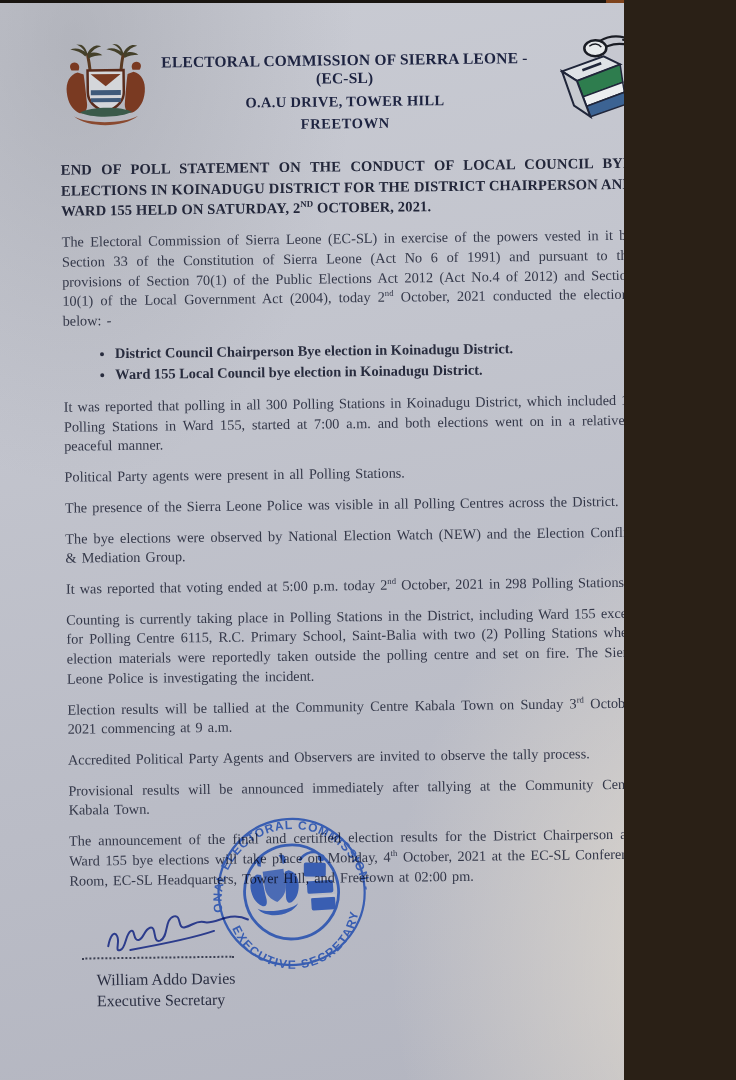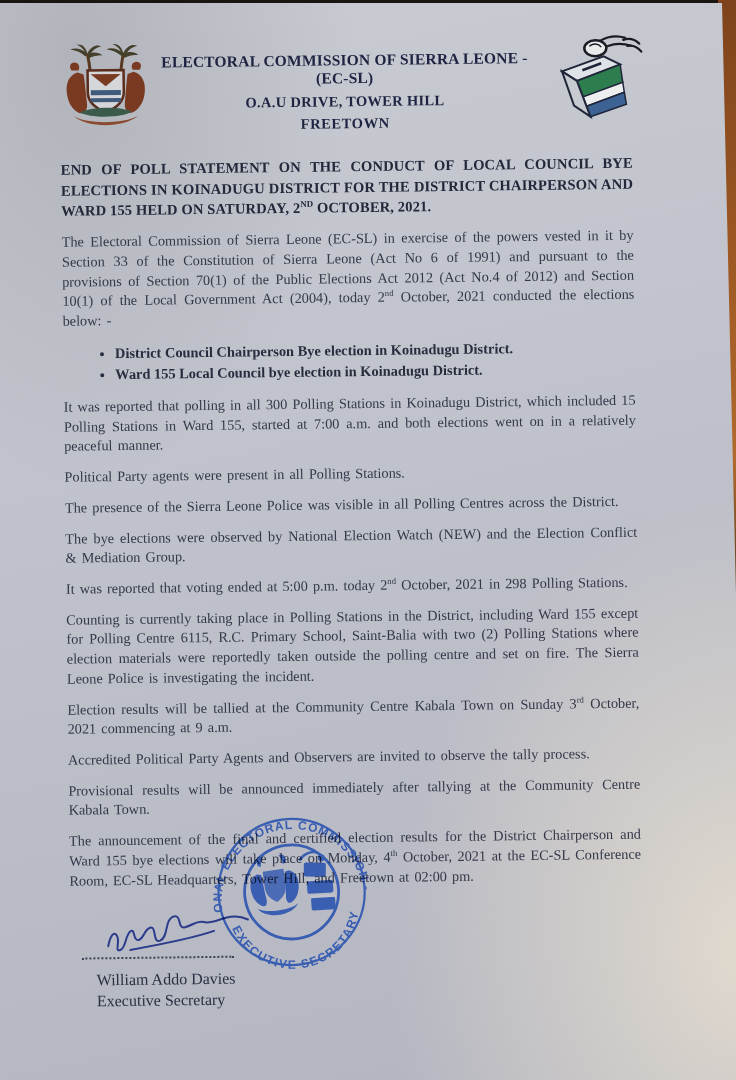--- a/index.html
+++ b/index.html
@@ -1,17 +1,17 @@
 <!DOCTYPE html>
 <html style="--body-text: #343849; --head-text: #1d2340;"><head>
 <meta charset="utf-8">
 <style>
   html,body{margin:0;padding:0;background:#2a2016;}
   .photo{
-    position:relative;width:736px;height:1080px;overflow:hidden;
+    position:relative;width:624px;height:1080px;overflow:hidden;
     background:linear-gradient(180deg,#191511 0%,#3a2c1c 100%);
     font-family:"Liberation Serif","DejaVu Serif",serif;
   }
   .table-edge{
     position:absolute;right:0;top:0;width:18px;height:660px;
     background:linear-gradient(180deg,#7e431c 0%,#a25c25 45%,#b06a2e 70%,rgba(176,106,46,0) 100%);
     clip-path:polygon(0 0,100% 0,100% 100%,62% 100%);
   }
   .paper{
     position:absolute;left:0;top:3px;width:736px;height:1077px;overflow:hidden;

